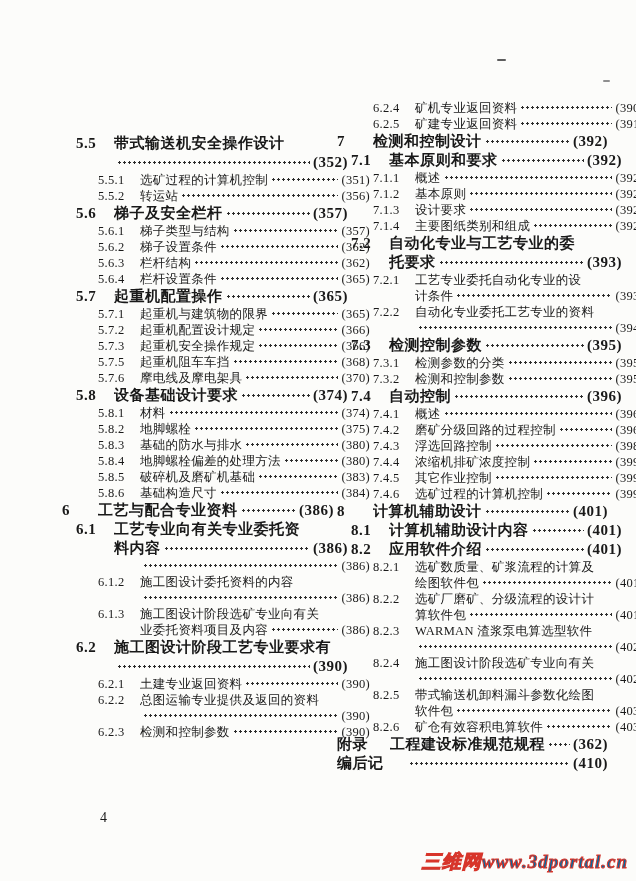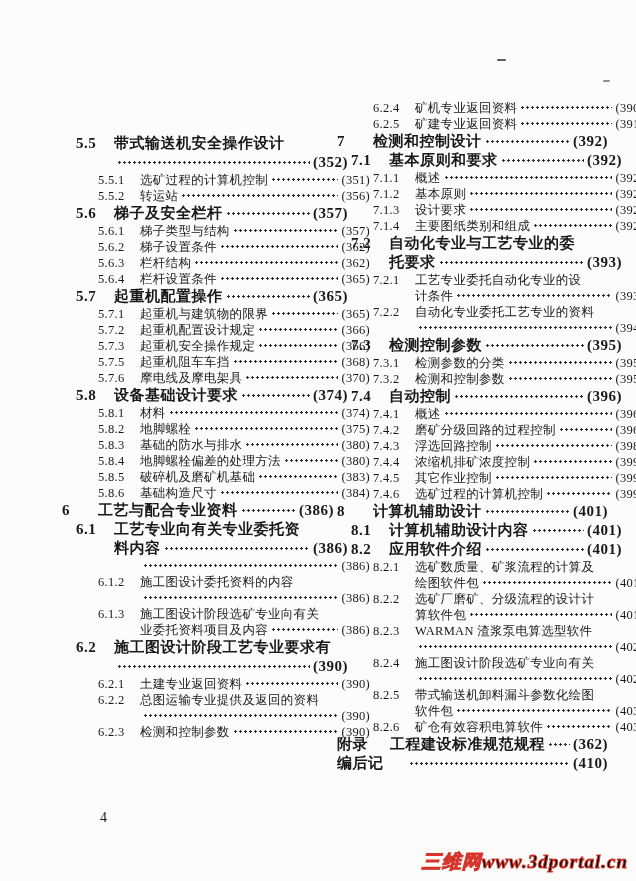--- a/index.html
+++ b/index.html
@@ -66,21 +66,21 @@
     font-size:14px;
   }
   .watermark{
     position:absolute;
     right:8px;bottom:6px;
     font-size:19px;
     font-weight:bold;
     font-style:italic;
     letter-spacing:1px;
     -webkit-text-stroke:1px #d8352a;
-    color:#000000;
+    color:#0369a1;
     white-space:nowrap;
   }
   .speck{position:absolute;background:#5d5d5d;border-radius:1px;}
   .speck1{left:497px;top:59px;width:9px;height:2px;}
   .speck2{left:603px;top:80px;width:7px;height:2px;background:#8f8f8f;}
 </style>
 </head>
 <body>
 
 <div class="page">

